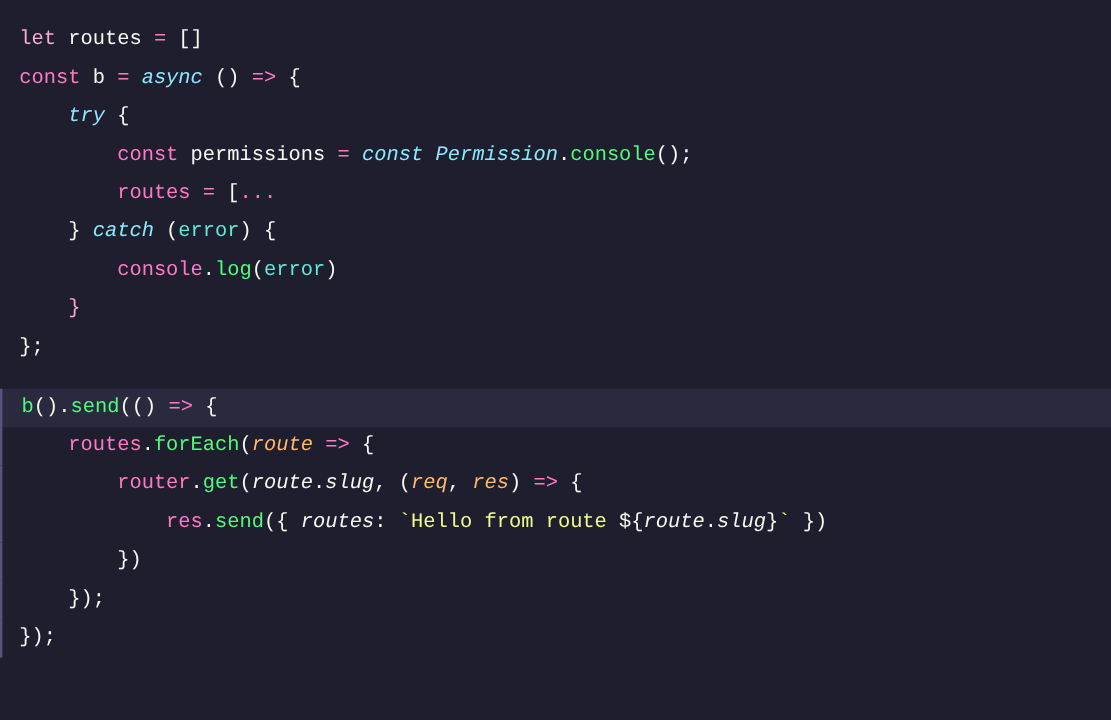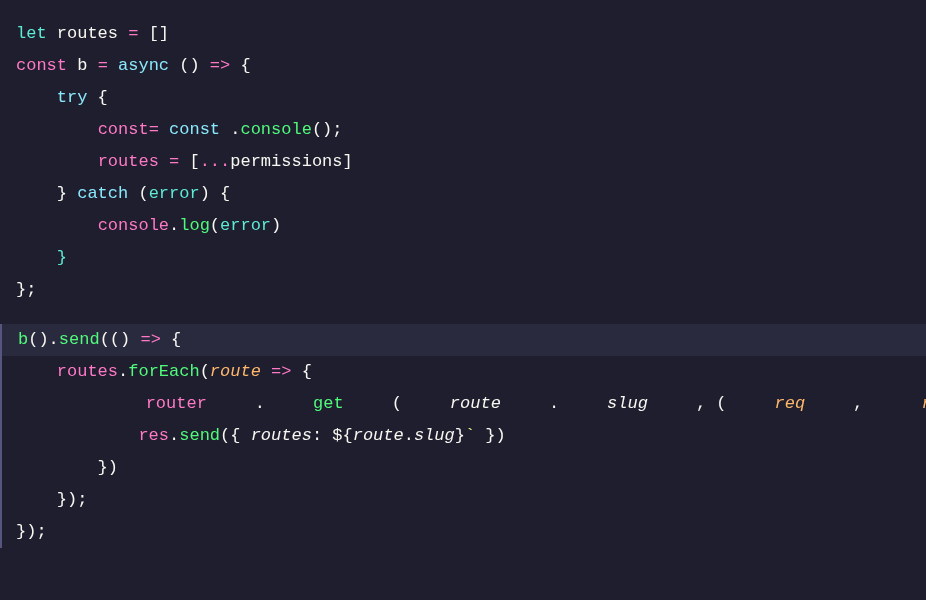--- a/index.html
+++ b/index.html
@@ -41,23 +41,23 @@
     .line.highlighted {
       background-color: #2a2a3e;
       border-left: 2px solid #555580;
     }
 
     .separator {
       height: 18px;
     }
 
     
-    .kw { color: #5eead4; } 
+    .kw { color: #f9a8d4; } 
     .op { color: #ff79c6; }
-    .italic-cyan { color: #8be9fd; }
+    .italic-cyan { color: #8be9fd; font-style: italic; }
     .italic-pink { color: #ff79c6; }
     .italic-white { color: #f8f8f2; font-style: italic; }
     .param { color: #ffb86c; font-style: italic; }
     .method { color: #50fa7b; }
     .template { color: #f1fa8c; }
     .white { color: #f8f8f2; }
     .arr { color: #ff79c6; }
     .spread { color: #ff79c6; }
     .orange { color: #5eead4; }
   </style>
@@ -86,36 +86,37 @@
 
     <div class="line">
       <span class="white">    </span>
       <span class="italic-cyan">try</span>
       <span class="white"> {</span>
     </div>
 
     <div class="line">
       <span class="white">        </span>
       <span class="italic-pink">const</span>
+      <span class="white"> permissions </span>
       <span class="op">=</span>
       <span class="italic-cyan"> const</span>
       <span class="white"> </span>
+      <span class="italic-cyan">Permission</span>
       <span class="white">.</span>
       <span class="method">console</span>
       <span class="white">();</span>
     </div>
 
     <div class="line">
       <span class="white">        </span>
       <span class="italic-pink">routes</span>
       <span class="white"> </span>
       <span class="op">=</span>
       <span class="white"> [</span>
       <span class="spread">...</span>
-      <span class="white">permissions]</span>
     </div>
 
     <div class="line">
       <span class="white">    } </span>
       <span class="italic-cyan">catch</span>
       <span class="white"> (</span>
       <span class="orange">error</span>
       <span class="white">) {</span>
     </div>
 
@@ -153,21 +154,21 @@
       <span class="italic-pink">routes</span>
       <span class="white">.</span>
       <span class="method">forEach</span>
       <span class="white">(</span>
       <span class="param">route</span>
       <span class="white"> </span>
       <span class="arr">=&gt;</span>
       <span class="white"> {</span>
     </div>
 
-    <div class="line" style="border-left: 2px solid #555580; padding-left: 14px; gap: 48px;">
+    <div class="line" style="border-left: 2px solid #555580; padding-left: 14px;">
       <span class="white">        </span>
       <span class="italic-pink">router</span>
       <span class="white">.</span>
       <span class="method">get</span>
       <span class="white">(</span>
       <span class="italic-white">route</span>
       <span class="white">.</span>
       <span class="italic-white">slug</span>
       <span class="white">, (</span>
       <span class="param">req</span>
@@ -179,20 +180,21 @@
     </div>
 
     <div class="line" style="border-left: 2px solid #555580; padding-left: 14px;">
       <span class="white">            </span>
       <span class="italic-pink">res</span>
       <span class="white">.</span>
       <span class="method">send</span>
       <span class="white">({ </span>
       <span class="italic-white">routes</span>
       <span class="white">: </span>
+      <span class="template">`Hello from route </span>
       <span class="white">${</span>
       <span class="italic-white">route</span>
       <span class="white">.</span>
       <span class="italic-white">slug</span>
       <span class="white">}</span>
       <span class="template">`</span>
       <span class="white"> })</span>
     </div>
 
     <div class="line" style="border-left: 2px solid #555580; padding-left: 14px;">

